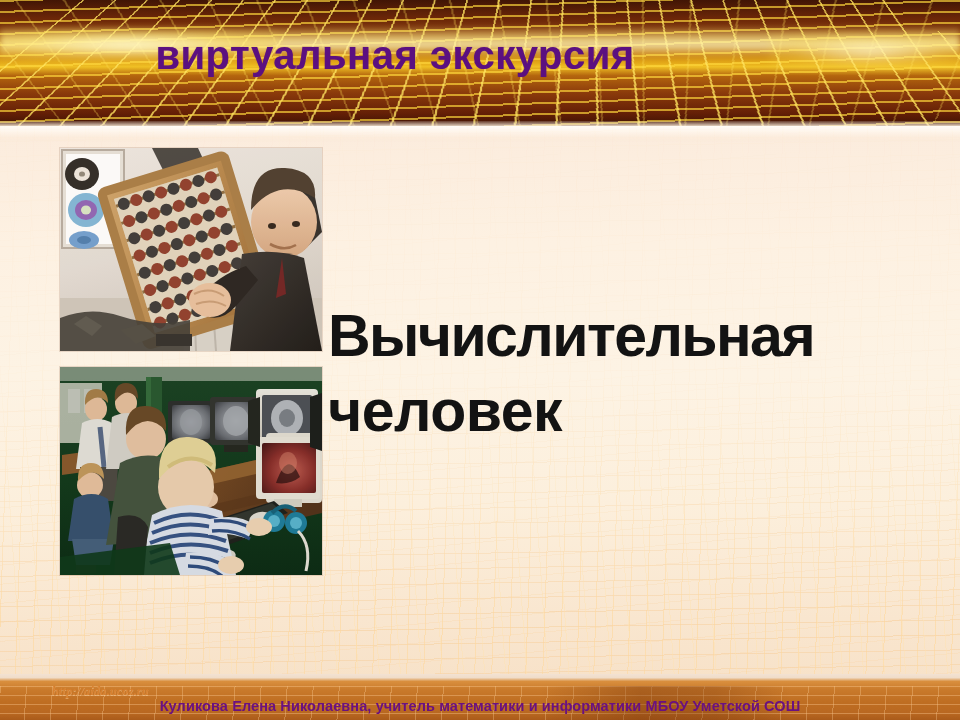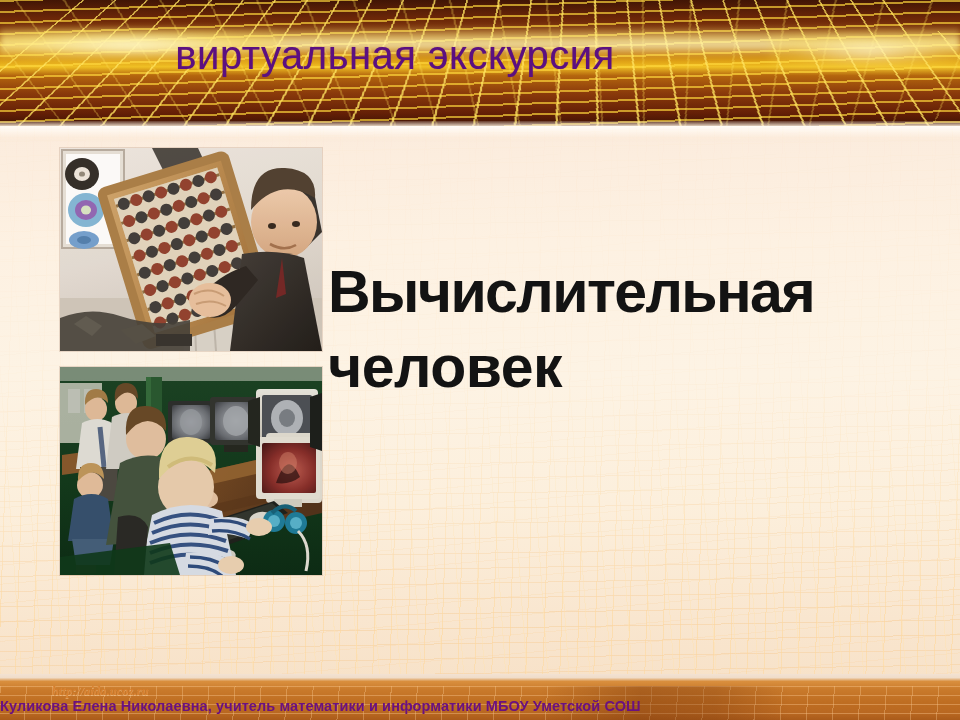--- a/index.html
+++ b/index.html
@@ -101,21 +101,21 @@
   }
   .hdr-bottom-edge {
     position:absolute; left:0; right:0; bottom:0; height:5px;
     background:linear-gradient(180deg, rgba(255,255,255,0.15), rgba(255,240,220,0.85));
   }
 
   .slide-title {
     position:absolute; left:0; top:32px; width:790px;
     text-align:center;
     font-size:40px;
-    font-weight:normal;
+    font-weight:bold;
     color:#5b1080;
     letter-spacing:0.5px;
     line-height:46px;
     white-space:nowrap;
     text-shadow:0 0 1px rgba(90,12,125,0.55);
   }
 
   
   .shelf {
     position:absolute; left:0; top:126px; width:960px; height:16px;
@@ -142,21 +142,21 @@
   .headline {
     position:absolute;
     left:328px; top:255px; width:632px;
     font-size:59px;
     font-weight:bold;
     color:#131313;
     line-height:75px;
     letter-spacing:-0.5px;
   }
   .headline .ln { display:block; white-space:nowrap; }
-  .headline .ln1 { letter-spacing:-1.6px; }
+  .headline .ln1 { letter-spacing:-1.6px;margin-top:44px; }
 
   
   .footer {
     position:absolute; left:0; bottom:0; width:960px; height:46px;
     overflow:hidden;
     background:
       linear-gradient(180deg,
         #f2e2d2 0%,
         #f0dcc8 8%,
         #d98f3e 16%,
@@ -182,20 +182,21 @@
     font-family:"Liberation Serif", serif;
     font-style:italic;
     font-size:12px;
     font-weight:bold;
     color:rgba(215,126,44,0.95);
     text-shadow:0 1px 0 rgba(255,225,180,0.45);
     letter-spacing:0.3px;
   }
   .credit {
     position:absolute; left:0; right:0; top:24px;
+    text-align:center;
     font-size:14.5px;
     font-weight:bold;
     color:#6a1180;
     letter-spacing:0.1px;
     white-space:nowrap;
   }
 </style>
 </head>
 <body>
 

